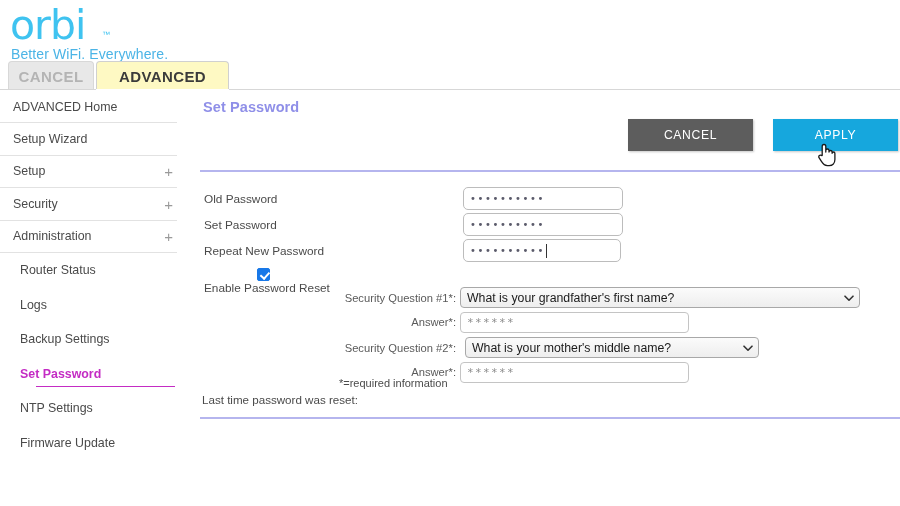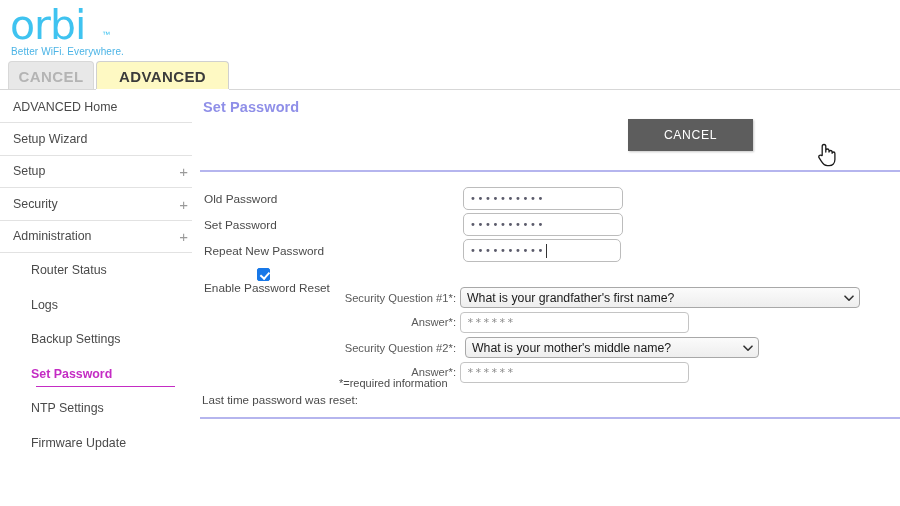--- a/index.html
+++ b/index.html
@@ -33,21 +33,21 @@
   }
   .logo-tm {
     position: absolute;
     left: 94px; top: 26px;
     font-size: 8px;
     color: #3FC3F0;
     font-family: "Liberation Sans", sans-serif;
   }
   .logo-tag {
     position: absolute; left: 3px; top: 42px;
-    font-size: 10px;
+    font-size: 14px;
     color: #4BB4E6;
     letter-spacing: 0.1px;
     white-space: nowrap;
   }
 
   
   .tabbar {
     position: absolute; left: 0; top: 61px;
     width: 900px; height: 30px;
   }
@@ -95,34 +95,34 @@
   }
   .side-row {
     position: relative;
     height: 32.4px;
     padding-left: 13px;
     font-size: 12.4px;
     color: #4a4a4a;
     display: flex;
     align-items: center;
     border-bottom: 1px solid #e2e2e2;
-    margin-right: 3px;
+    margin-right: 18px;
     cursor: pointer;
   }
   .side-row .plus {
     position: absolute; right: 4px; top: 50%;
     transform: translateY(-50%);
     font-size: 15px; color: #9a9a9a;
     font-weight: 300;
     line-height: 1;
   }
   .side-sub {
     position: relative;
     height: 34.5px;
-    padding-left: 31px;
+    padding-left: 20px;
     font-size: 12.4px;
     color: #4a4a4a;
     display: flex;
     align-items: center;
     cursor: pointer;
   }
   .side-sub.active {
     color: #c42cc4;
     font-weight: bold;
   }
@@ -364,20 +364,21 @@
     <div class="side-sub">
       <span>Firmware Update</span>
     </div>
   </div>
 
   <div class="main">
 
     <div class="page-title">Set Password</div>
 
     <div class="btn btn-cancel">CANCEL</div>
+    <div class="btn btn-apply">APPLY</div>
 
     <div class="hr-purple hr-1"></div>
 
     <div class="lbl" style="left:9px; top:101px;">Old Password</div>
     <div class="pwfield" style="left:268px; top:96px; width:160px;">
       <span class="pw-dots">••••••••••</span>
     </div>
 
     <div class="lbl" style="left:9px; top:127px;">Set Password</div>
     <div class="pwfield" style="left:268px; top:122px; width:160px;">

